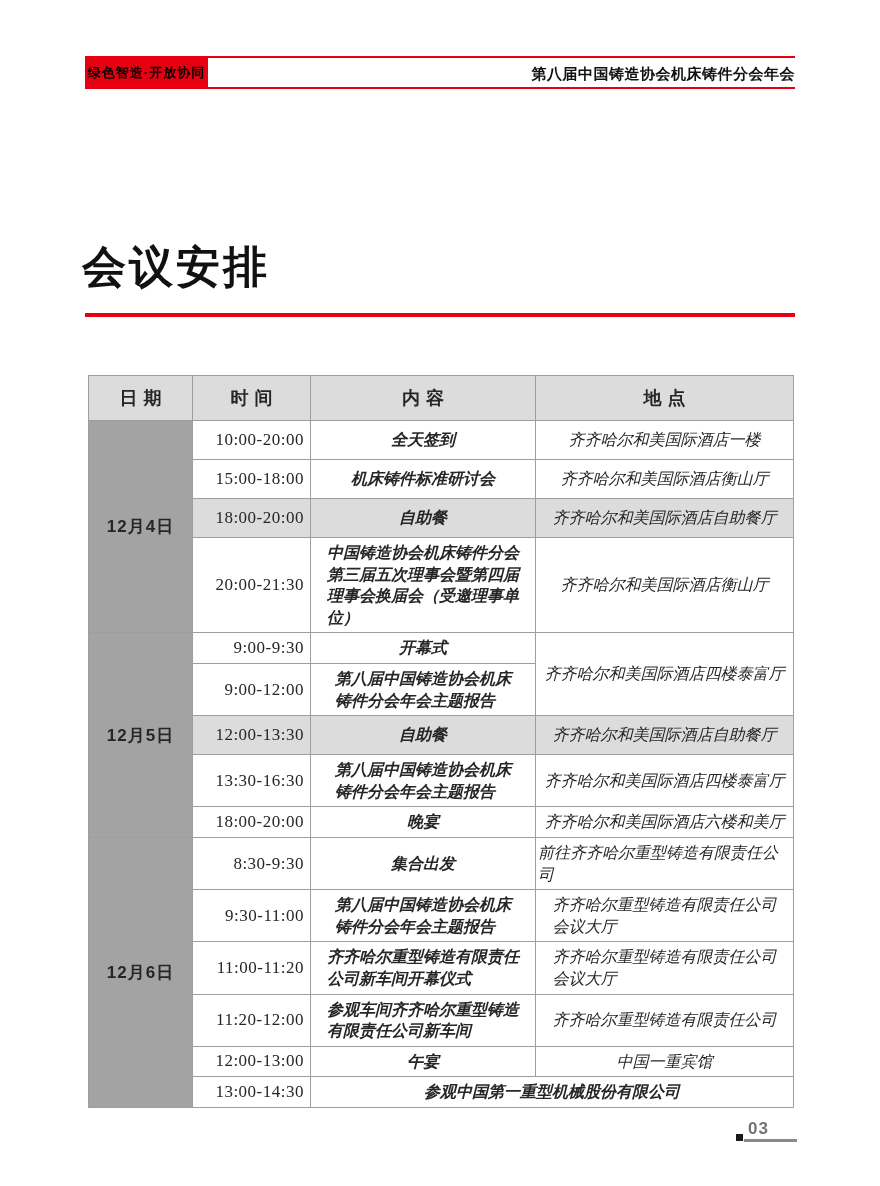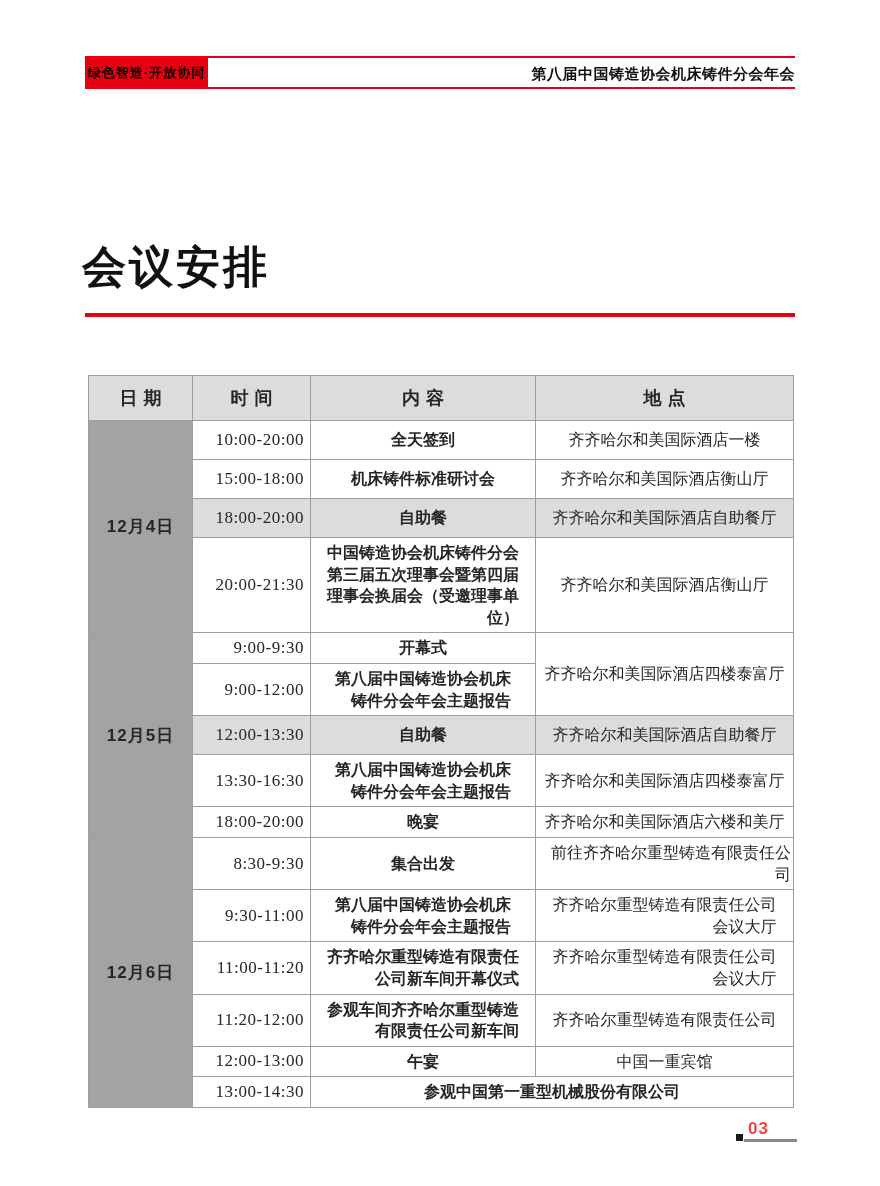--- a/index.html
+++ b/index.html
@@ -51,26 +51,26 @@
     letter-spacing:1px;background:#a3a3a3;
   }
   td.cell-time{
     font-family:"Liberation Serif",serif;font-size:17px;white-space:nowrap;
     letter-spacing:0.5px;height:30px;text-align:right;
   }
   td.cell-content{font-family:"Liberation Serif",serif;font-weight:bold;font-size:16px;height:30px;}
   td.cell-location{font-family:"Liberation Serif",serif;font-size:16px;padding:4px 2px;height:30px;}
   tr.compact td{height:20px;}
   tr.shaded td{background:var(--shade);}
-  .blk{display:inline-block;text-align:right;white-space:pre-line;line-height:1.35;}
+  .blk{display:inline-block;text-align:left;white-space:pre-line;line-height:1.35;font-style:italic;}
   
   .footer-square{position:absolute;left:736px;top:1134px;width:7px;height:7px;background:#1a1a1a;}
   .footer-page{
     position:absolute;left:748px;top:1119px;font-size:17px;font-weight:bold;
-    letter-spacing:1px;color:#ef4444;
+    letter-spacing:1px;color:#737373;
   }
   .footer-line{position:absolute;left:744px;top:1139px;width:53px;height:3px;background:#8a8a8a;}
 </style>
 </head>
 <body>
 
 <div class="top-rule"></div>
 <div class="slogan-box">
   <span>绿色智造·开放协同</span>
 </div>

